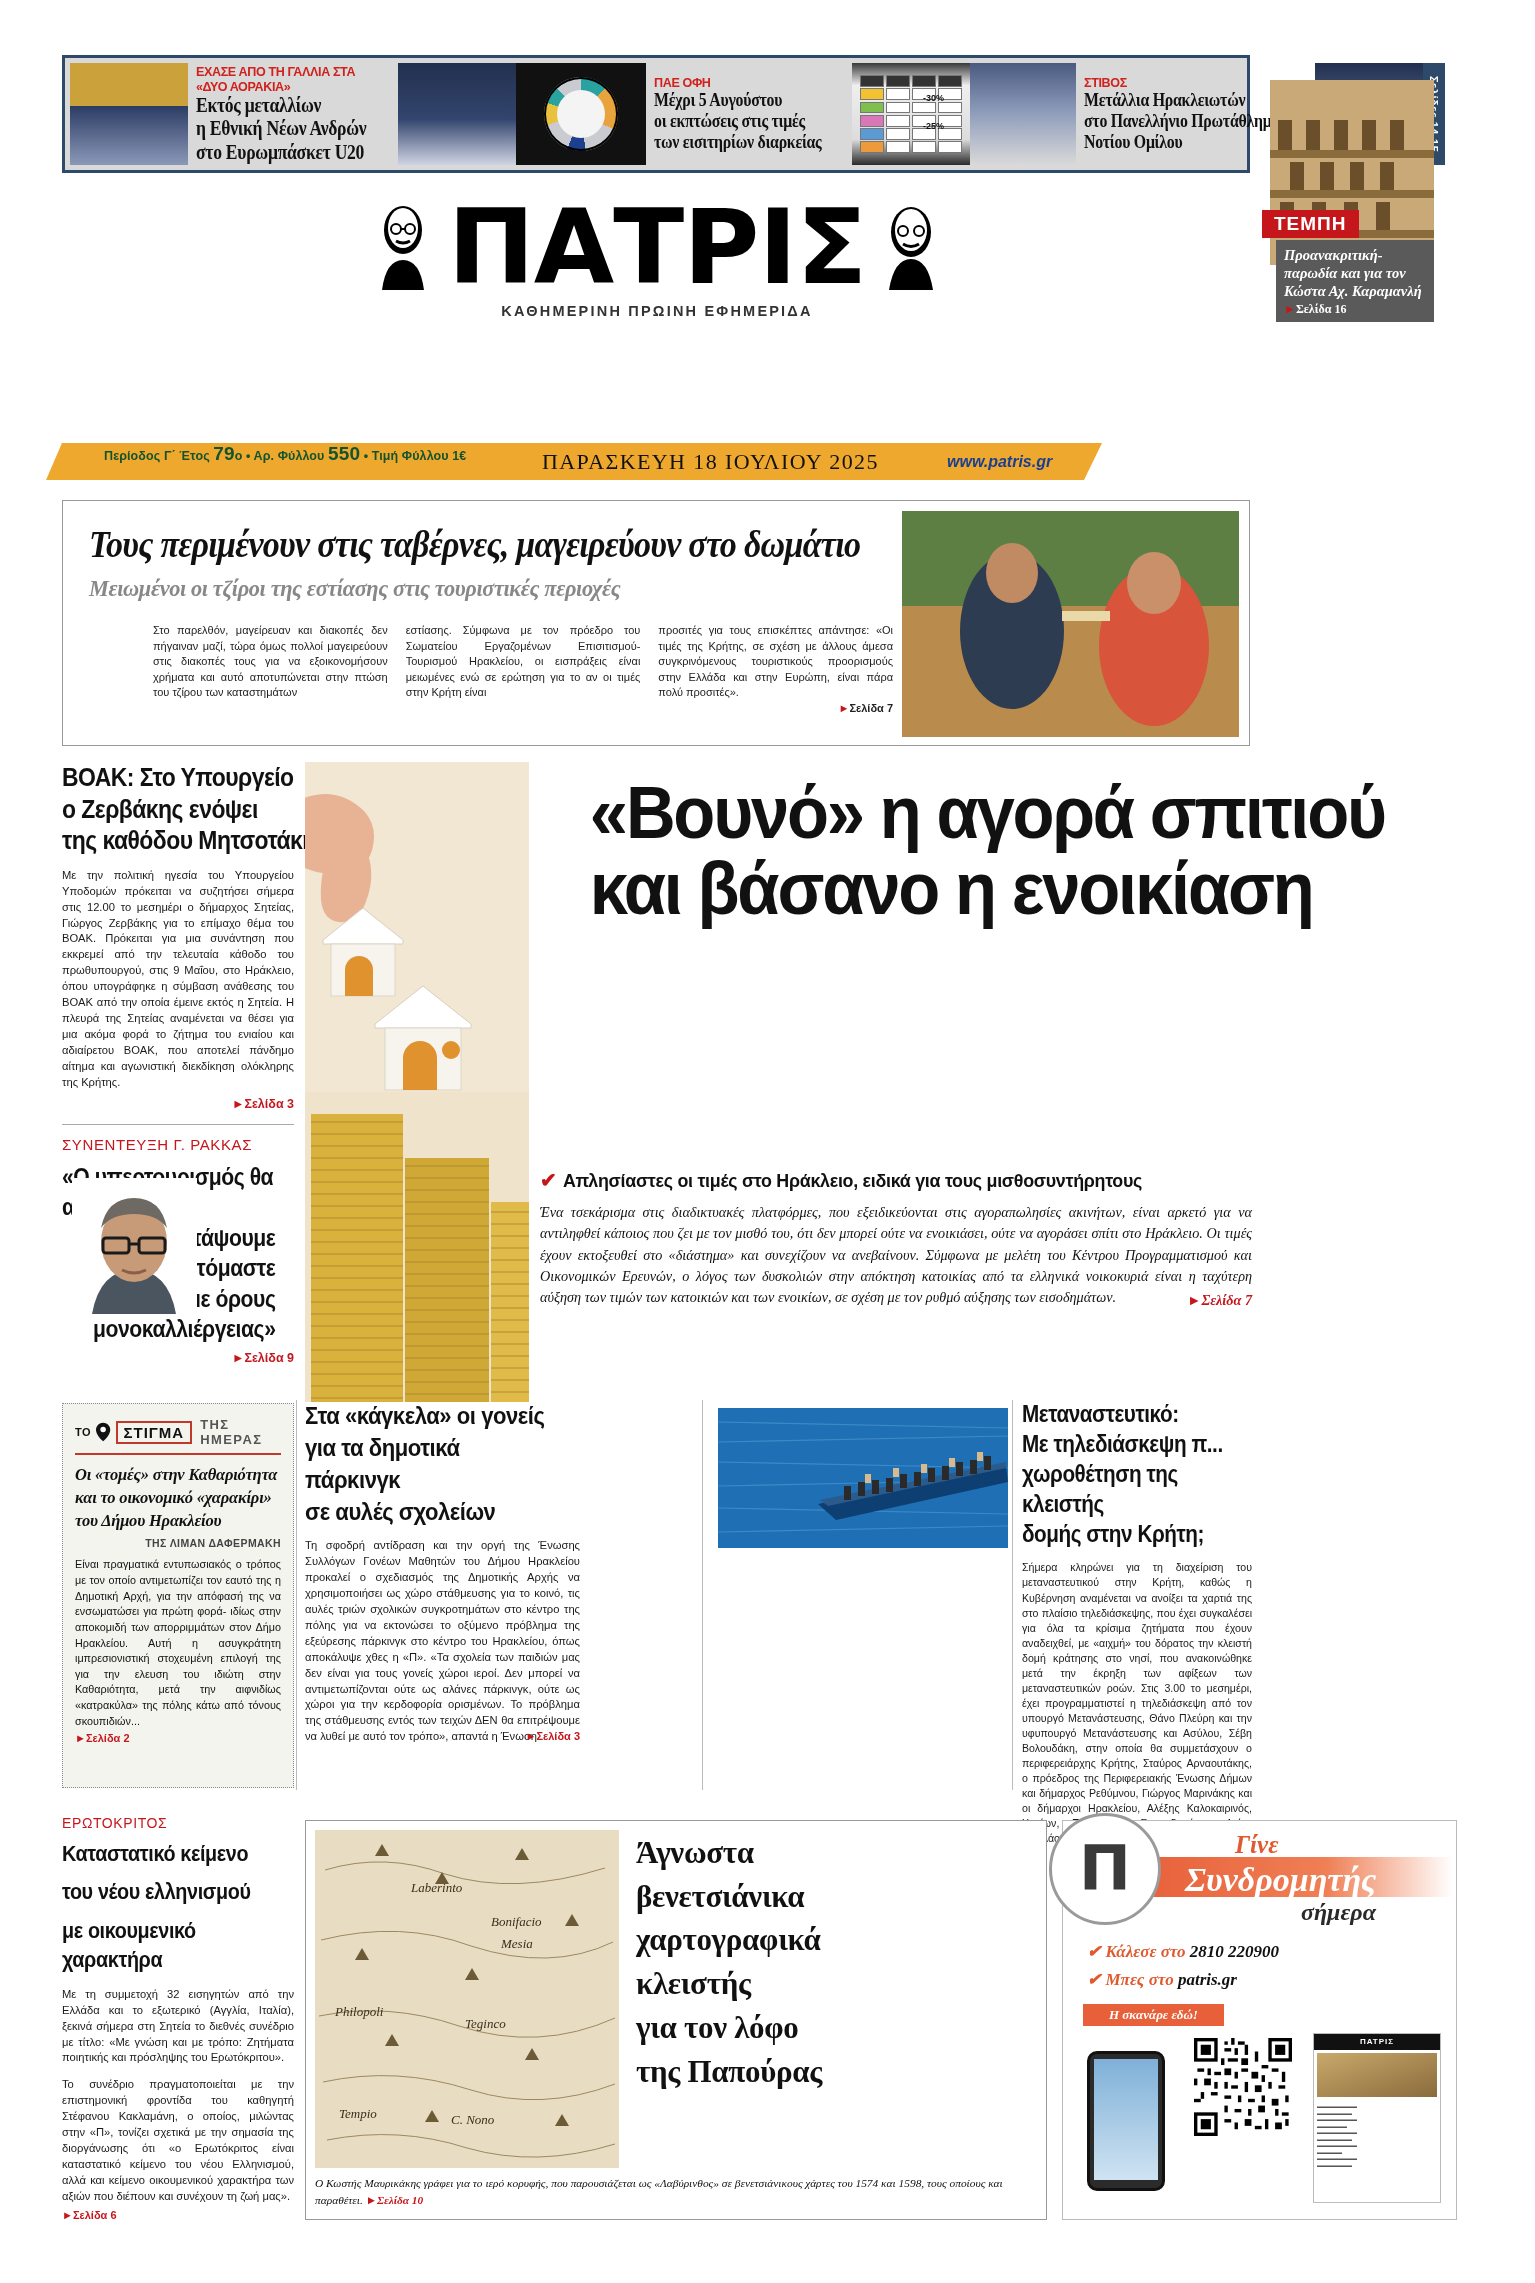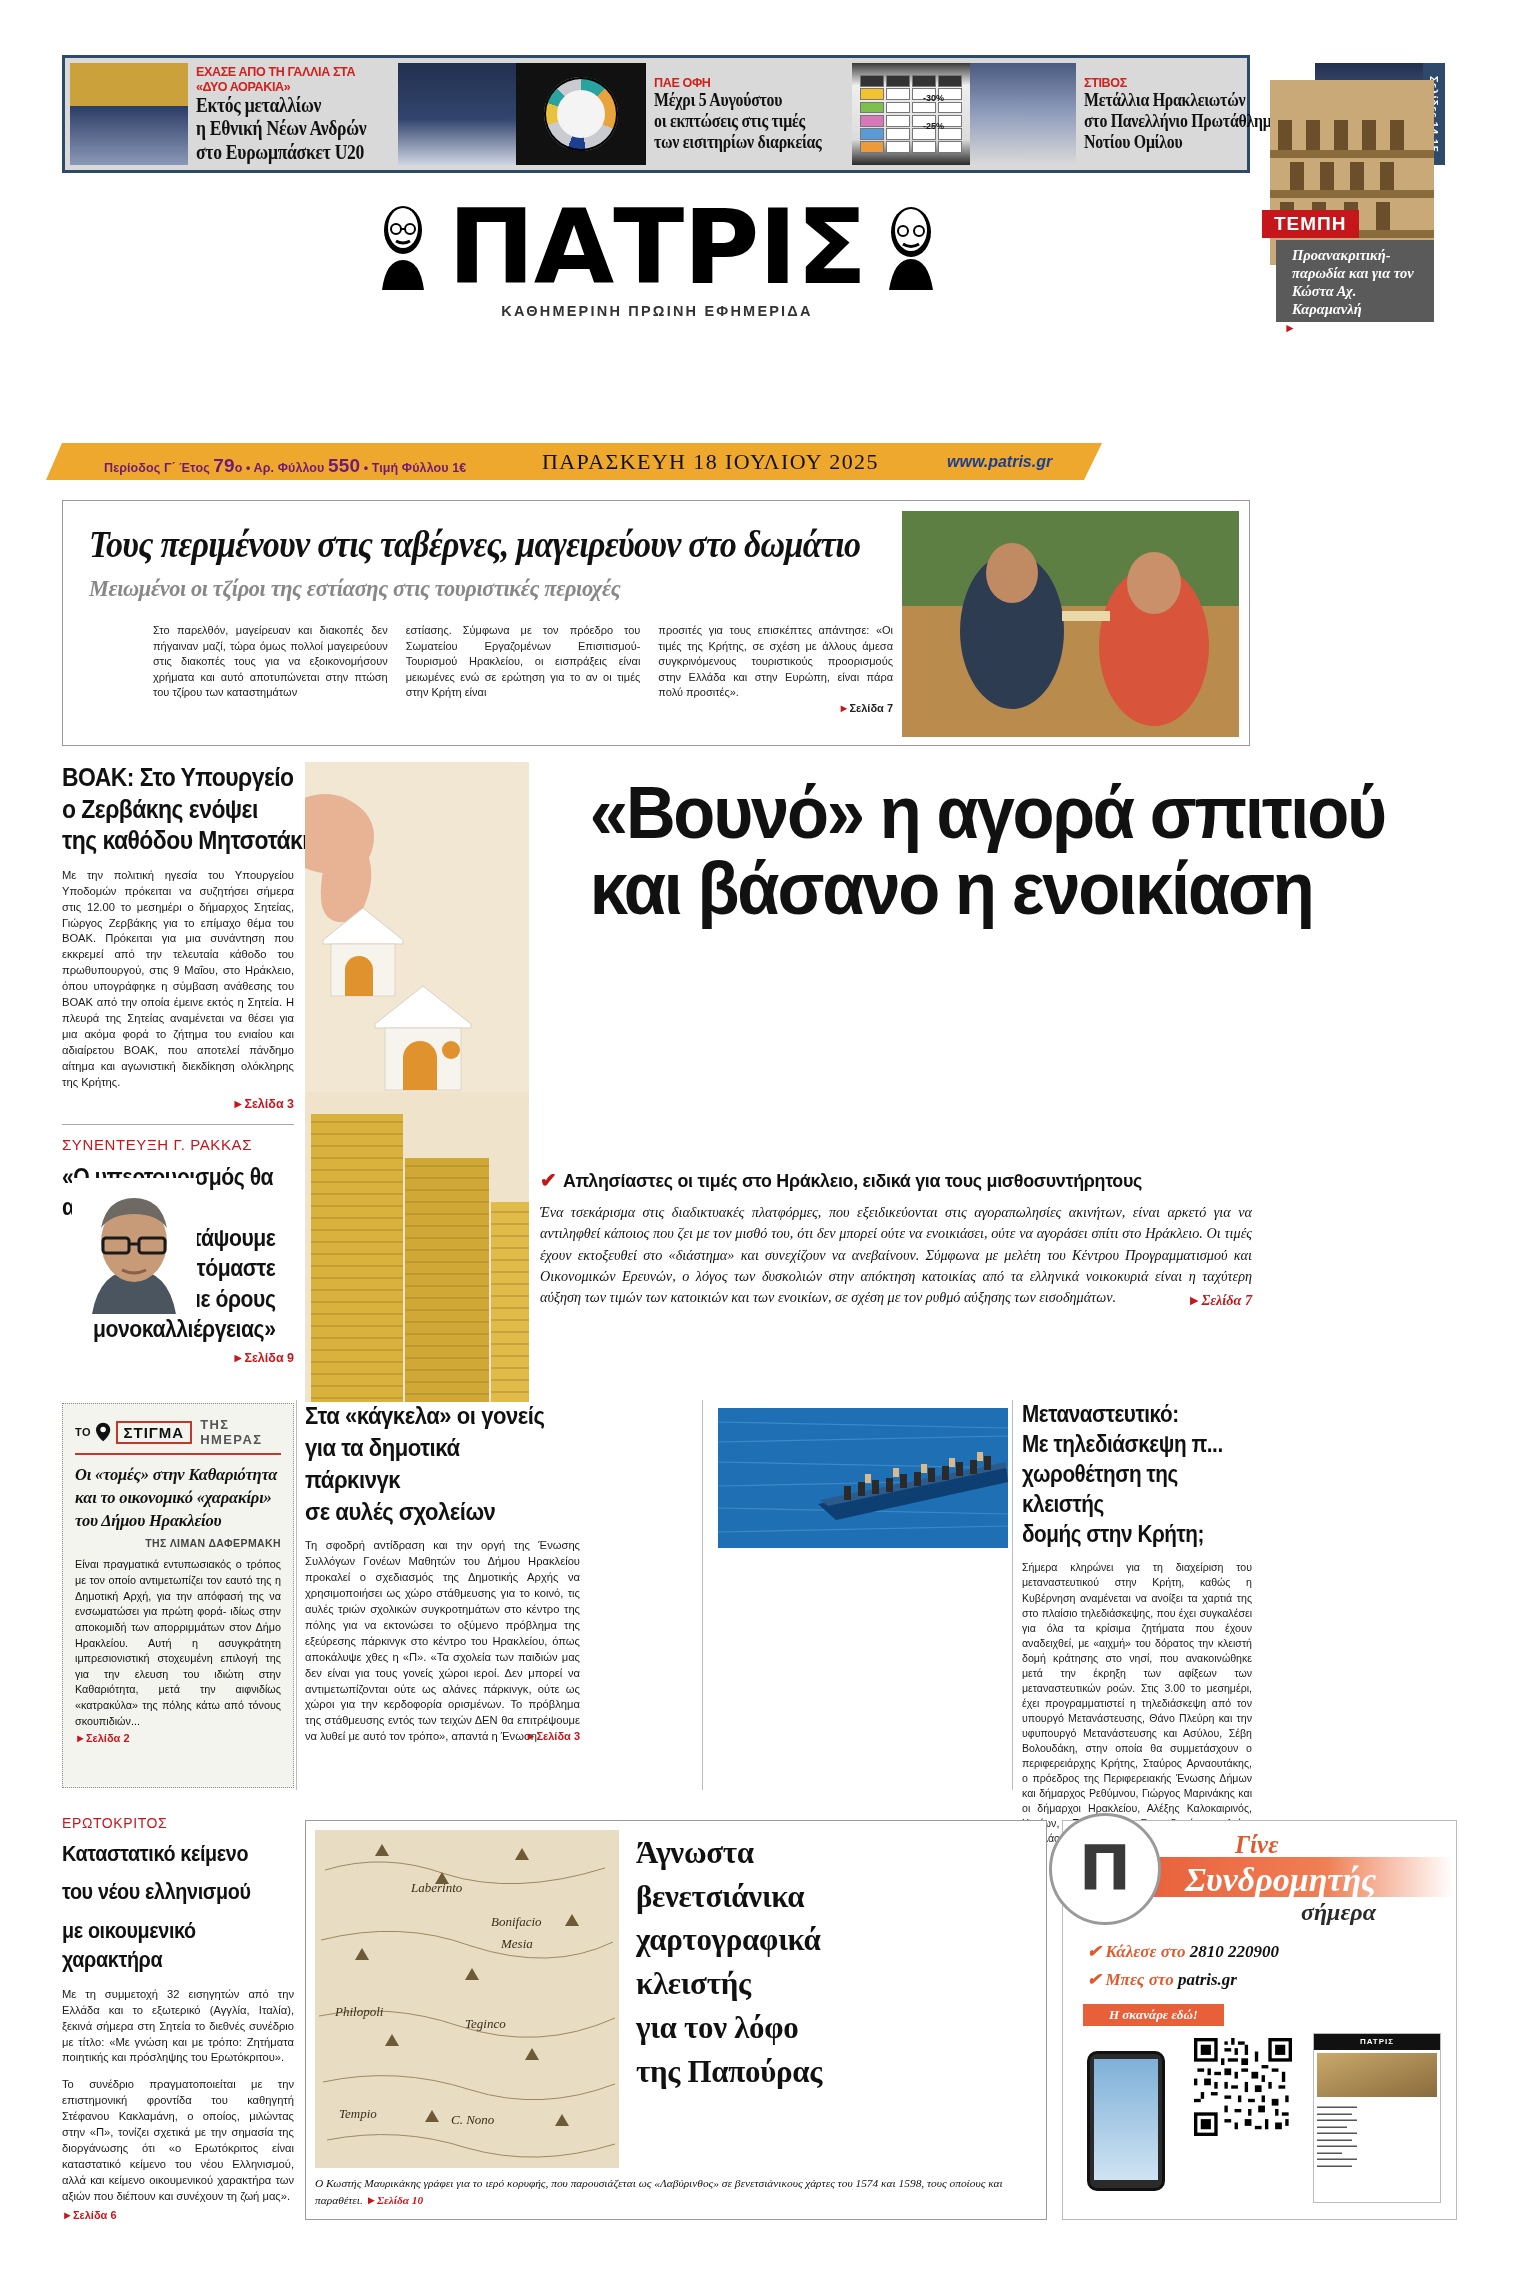--- a/index.html
+++ b/index.html
@@ -73,32 +73,32 @@
   
   .tempi { position:absolute; left:1262px; top:80px; width:172px; height:258px; }
   .tempi-photo { position:absolute; left:8px; top:0; width:164px; height:185px;
     background: linear-gradient(180deg,#b08a55 0%,#d6b98c 35%,#e8d9bf 70%,#c6a477 100%); overflow:hidden;}
   .tempi-photo .chairs { position:absolute; inset:0; }
   .tempi-label { position:absolute; left:0; top:130px; background:#c5161c; color:#fff;
     font-size:19px; font-weight:bold; padding:3px 12px; letter-spacing:1px; z-index:4;}
   .tempi-body { position:absolute; left:14px; top:160px; width:158px; height:82px; background:#5a5a5a;
     color:#fff; padding:6px 8px 4px 8px; z-index:3; }
   .tempi-body .tb-line { font-family:"Liberation Serif", serif; font-style:italic; font-size:14.5px;
-    line-height:1.25; font-weight:bold;margin-left:8px; }
+    line-height:1.25; font-weight:bold; }
   .tempi-page { text-align:left; font-size:12px; font-weight:bold; margin-top:2px;font-family:Liberation Serif, serif; }
   .tempi-page .tri { color:#c5161c; }
 
   
   .datebar { position:absolute; left:62px; top:443px; width:1022px; height:37px;
      background:#eea82e; }
   .datebar:after{ content:""; position:absolute; right:-18px; top:0; border-left:18px solid #eea82e;
      border-top:0 solid transparent; border-bottom:37px solid transparent;}
   .datebar:before{ content:""; position:absolute; left:0; top:0; border-right:16px solid #eea82e;
      border-top:37px solid transparent; width:0; height:0; margin-left:-16px;}
-  .db-left { position:absolute; left:42px; top:12px; font-size:12.5px; font-weight:bold; color:#701a75;
+  .db-left { position:absolute; left:42px; top:0; font-size:12.5px; font-weight:bold; color:#14532d;
      letter-spacing:0.1px;}
   .db-left .big { font-size:19px; }
   .db-date { position:absolute; left:480px; top:6px; font-family:"Liberation Serif", serif;
      font-size:22px; letter-spacing:1.4px; color:#111; }
   .db-web { position:absolute; left:885px; top:10px; font-size:16px; font-weight:bold; color:#1b3f8f;
      font-style:italic;}
 
   
   .leadbox { position:absolute; left:62px; top:500px; width:1188px; height:246px;
      border:1.5px solid #999; background:#fff; }

